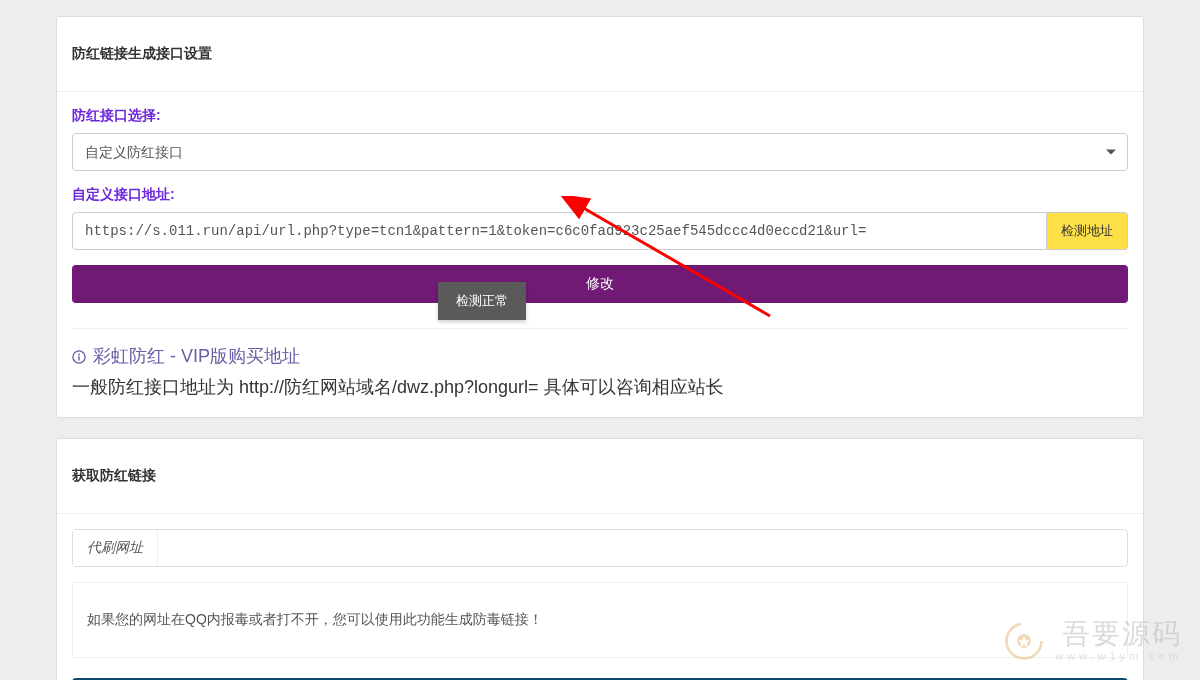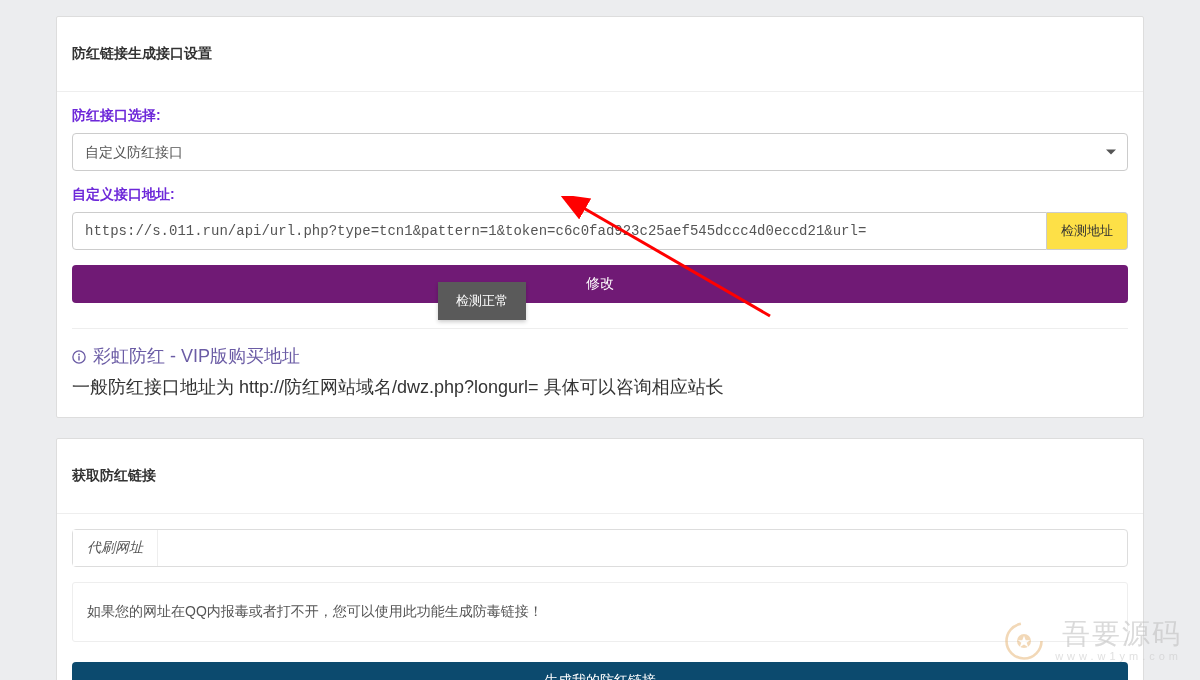--- a/index.html
+++ b/index.html
@@ -152,21 +152,21 @@
     border-right: 1px solid #eee;
     background: #fff;
   }
   .static-body {
     flex: 1;
     padding: 9px 14px;
     color: #555;
   }
   .hint-box {
     border: 1px solid #eee;
-    padding: 20px 14px;
+    padding: 28px 14px;
     color: #555;
     font-size: 14px;
     margin-bottom: 20px;
     border-radius: 3px;
   }
   .tooltip {
     position: absolute;
     background: #5a5a5a;
     color: #fff;
     padding: 10px 18px;

